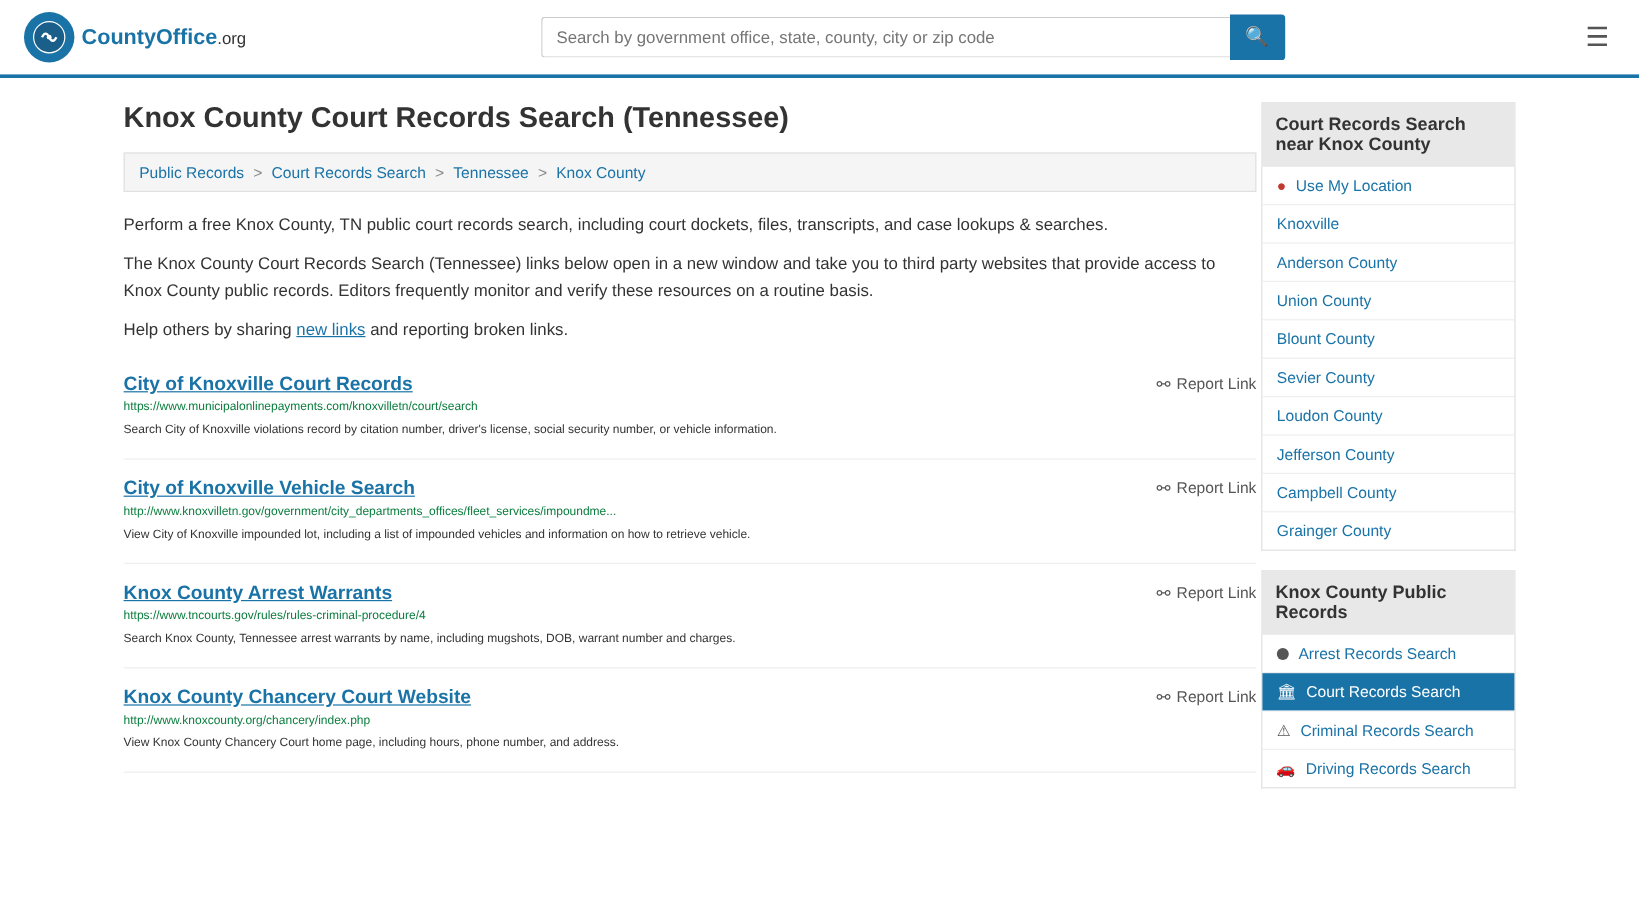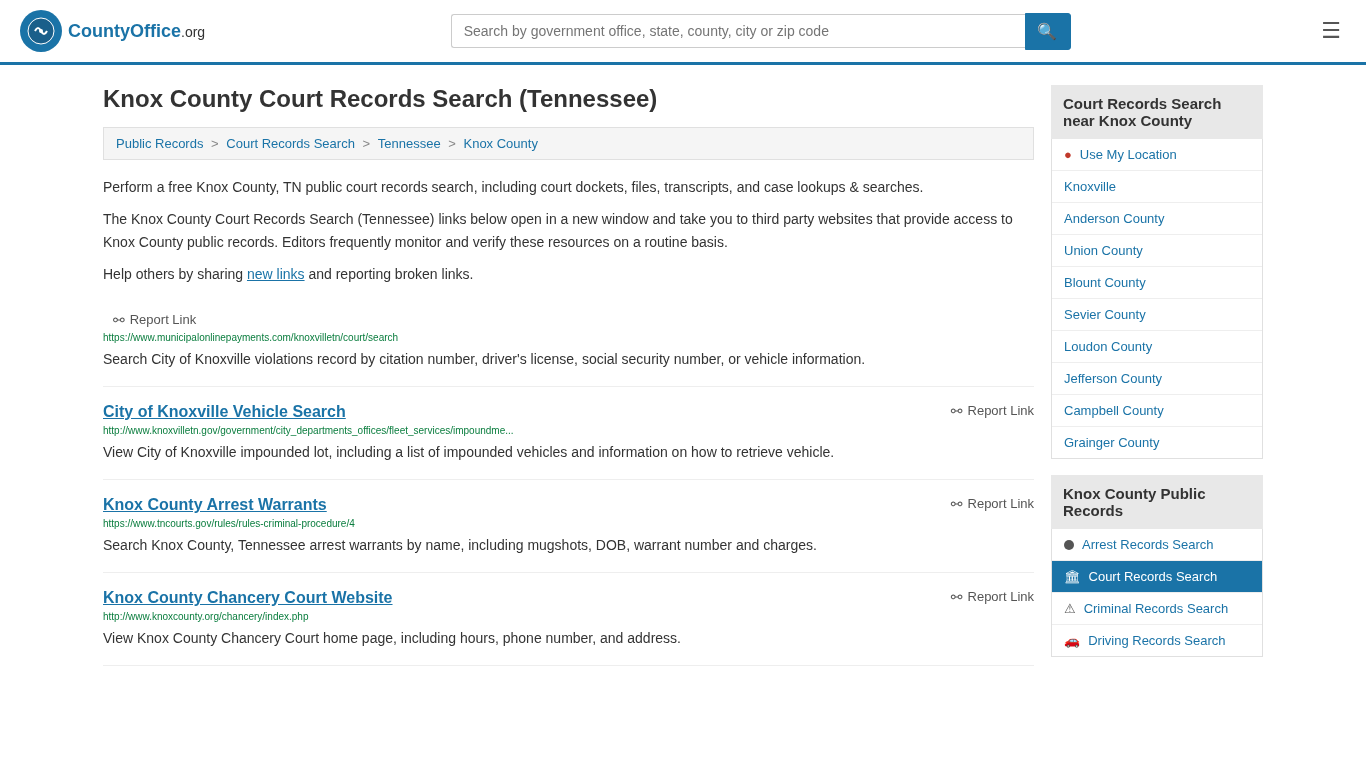--- a/index.html
+++ b/index.html
@@ -72,21 +72,21 @@
       cursor: pointer;
       padding: 5px;
     }
 
     
     .container {
       max-width: 1200px;
       margin: 0 auto;
       padding: 20px;
       display: flex;
-      gap: 17px;
+      gap: 4px;
     }
 
     
     .main-content {
       flex: 1;
     }
     .page-title {
       font-size: 24px;
       font-weight: bold;
       color: #333;
@@ -151,21 +151,21 @@
       font-size: 14px;
       color: #555;
     }
     .result-url {
       color: #0a7d3e;
       font-size: 10px;
       margin-bottom: 6px;
       word-break: break-all;
     }
     .result-desc {
-      font-size: 14px;
+      font-size: 10px;
       line-height: 1.5;
       color: #333;
     }
 
     
     .sidebar {
       width: 212px;
       flex-shrink: 0;
     }
     .sidebar-section {
@@ -273,20 +273,21 @@
     <p class="intro-text">Perform a free Knox County, TN public court records search, including court dockets, files, transcripts, and case lookups &amp; searches.</p>
     <p class="intro-text">The Knox County Court Records Search (Tennessee) links below open in a new window and take you to third party websites that provide access to Knox County public records. Editors frequently monitor and verify these resources on a routine basis.</p>
     <p class="intro-text">
       <span>Help others by sharing</span>
       <a href="#">new links</a>
       <span>and reporting broken links.</span>
     </p>
 
     <div class="result-item">
       <div class="result-header">
+        <a class="result-title" href="#">City of Knoxville Court Records</a>
         <div class="report-link">
           <span class="report-icon">⚯</span>
           <span>Report Link</span>
         </div>
       </div>
       <div class="result-url">https://www.municipalonlinepayments.com/knoxvilletn/court/search</div>
       <div class="result-desc">Search City of Knoxville violations record by citation number, driver's license, social security number, or vehicle information.</div>
     </div>
 
     <div class="result-item">

